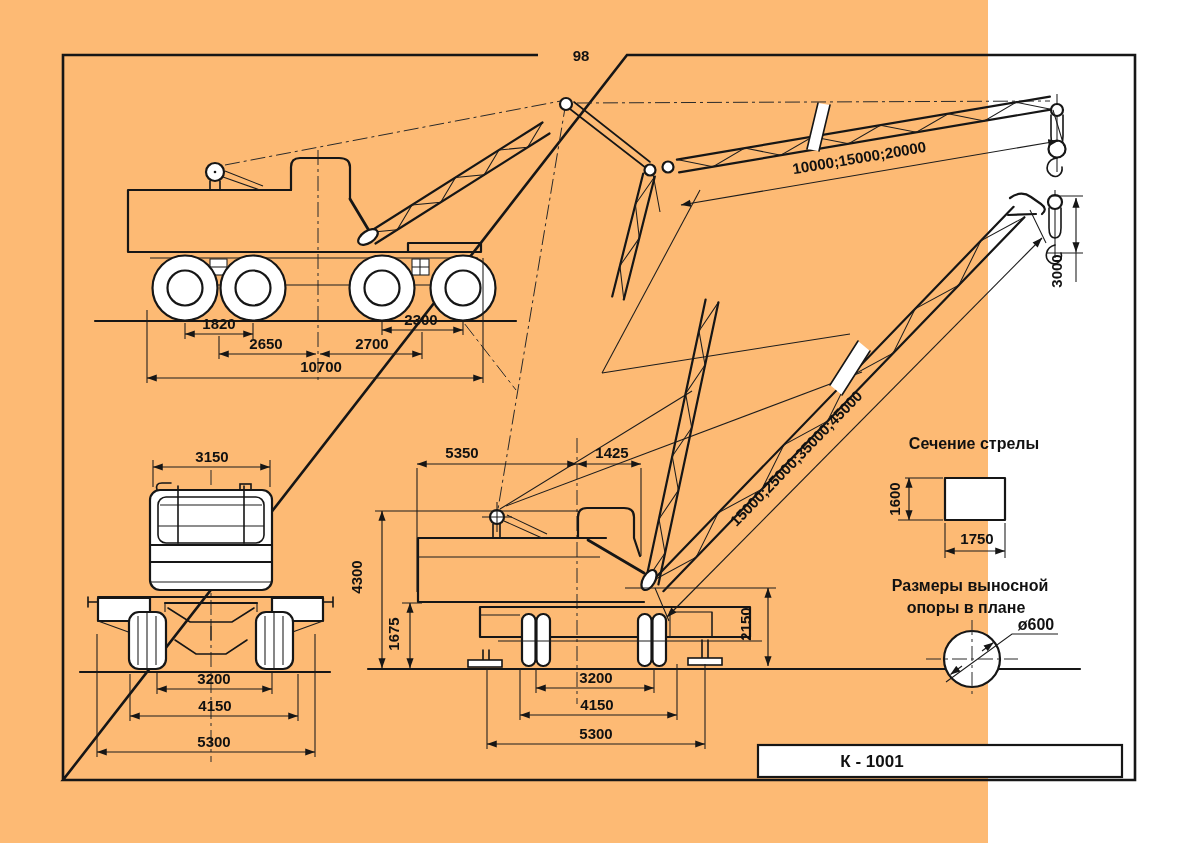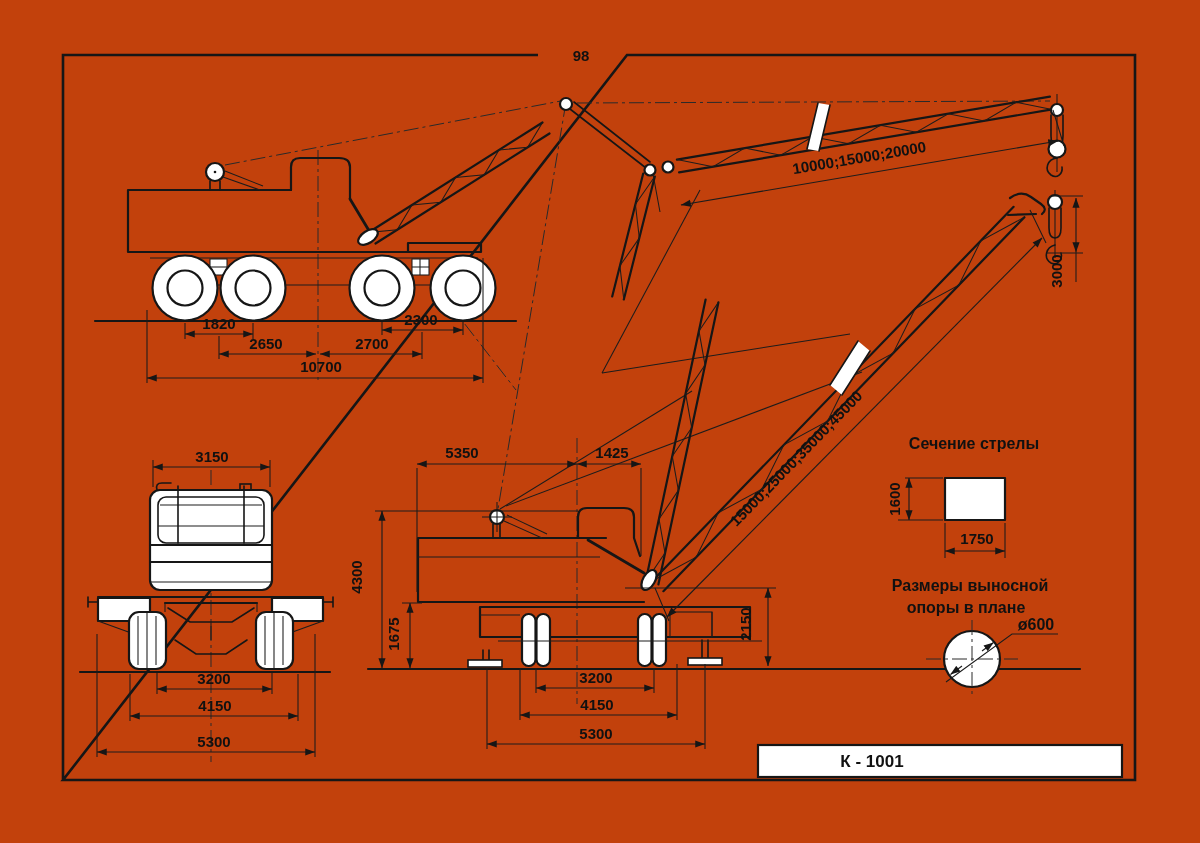--- a/index.html
+++ b/index.html
@@ -1,16 +1,16 @@
 <!DOCTYPE html>
 <html><head>
 <meta charset="utf-8">
 <style>
   html,body{margin:0;padding:0;background:#ffffff;}
-  .stage{width:1200px;height:843px;position:relative;background:#c2410c;}
+  .stage{width:988px;height:843px;position:relative;background:#fdba74;}
   svg{display:block;}
   .s2{stroke:#161616;stroke-width:2.2;fill:none;stroke-linecap:round;stroke-linejoin:round;}
   .s26{stroke:#161616;stroke-width:2.8;fill:none;stroke-linecap:round;}
   .s15{stroke:#161616;stroke-width:1.6;fill:none;stroke-linecap:round;}
   .thin{stroke:#1c1c1c;stroke-width:1.05;fill:none;}
   .dim{stroke:#1c1c1c;stroke-width:1.15;fill:none;}
   .dd{stroke:#2a2a2a;stroke-width:1;fill:none;stroke-dasharray:15 4 3 4;}
   .wf{fill:#ffffff;}
   text{font-family:"Liberation Sans","DejaVu Sans",sans-serif;font-weight:700;font-size:15px;fill:#111;}
   .t16{font-size:16px;}

